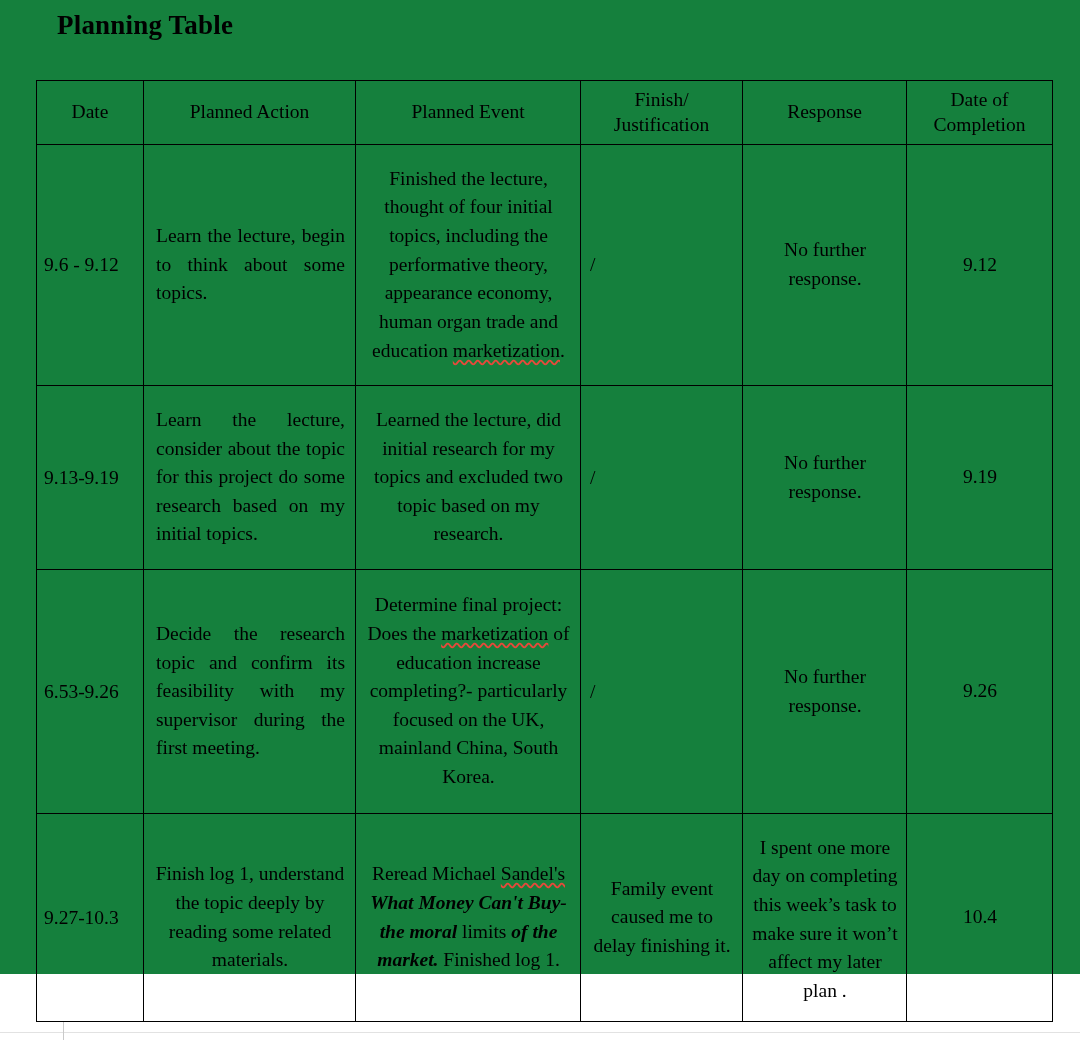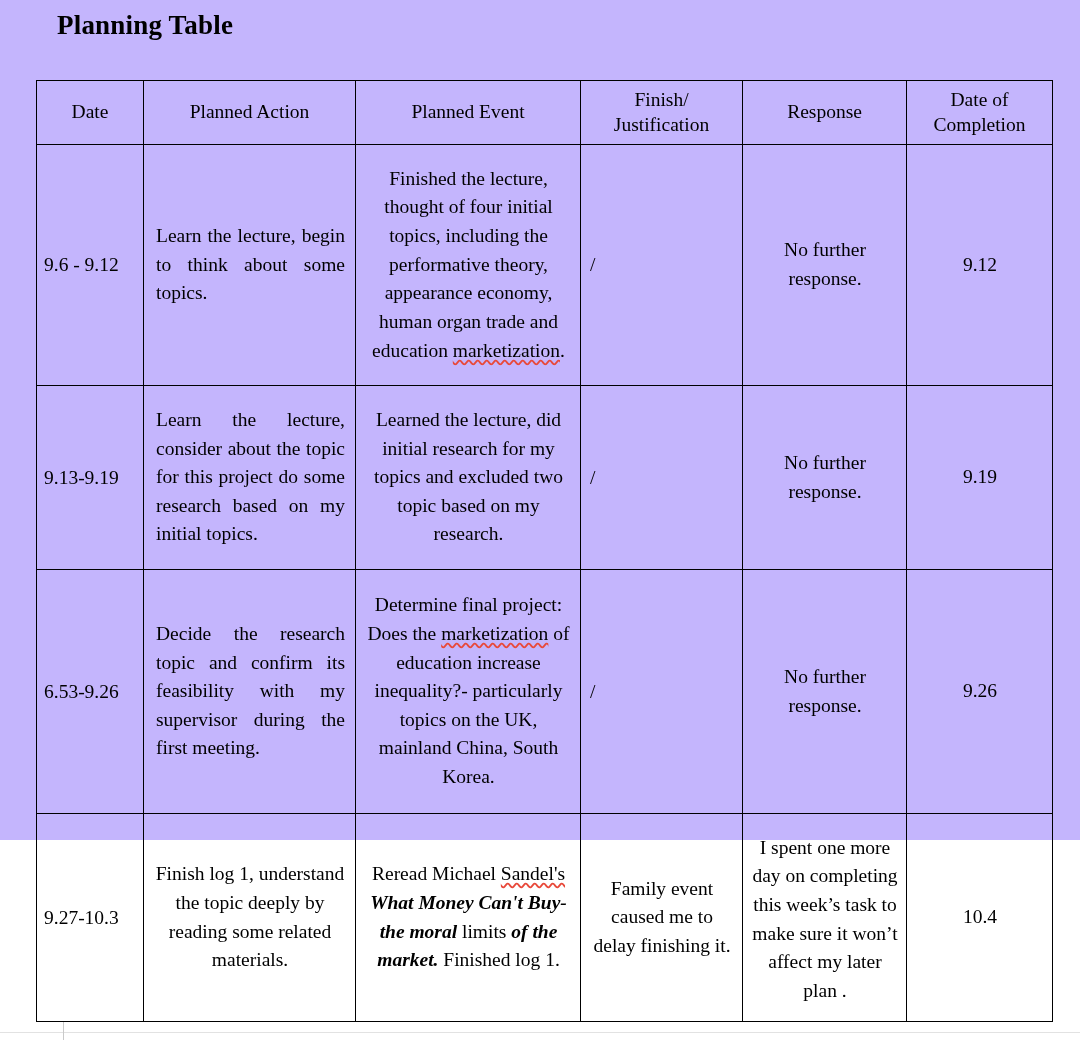--- a/index.html
+++ b/index.html
@@ -13,22 +13,22 @@
     overflow: hidden;
     font-family: "Liberation Serif", "DejaVu Serif", serif;
     color: #000000;
     position: relative;
   }
 
   .page {
     position: absolute;
     left: 0; top: 0;
     width: 1080px;
-    height: 840px;
-    background: #c4b5fd;
+    height: 974px;
+    background: #15803d;
   }
 
   .doc-title {
     position: absolute;
     left: 57px;
     top: 10px;
     font-size: 27px;
     font-weight: bold;
     letter-spacing: 0.2px;
   }
@@ -211,21 +211,21 @@
       </tr>
 
       <tr style="height:244px;">
         <td class="mid-align">
           <div class="cell c-date-cell">6.53-9.26</div>
         </td>
         <td class="mid-align">
           <div class="cell just">Decide the research topic and confirm its feasibility with my supervisor during the first meeting.</div>
         </td>
         <td class="top-align">
-          <div class="cell left"><span>Determine final project: Does the </span><span class="spell">marketization</span><span> of education increase inequality?- particularly topics on the UK, mainland China, South Korea.</span></div>
+          <div class="cell left"><span>Determine final project: Does the </span><span class="spell">marketization</span><span> of education increase completing?- particularly focused on the UK, mainland China, South Korea.</span></div>
         </td>
         <td class="mid-align">
           <div class="cell slash">/</div>
         </td>
         <td class="mid-align">
           <div class="cell left">No further response.</div>
         </td>
         <td class="mid-align">
           <div class="cell left">9.26</div>
         </td>

